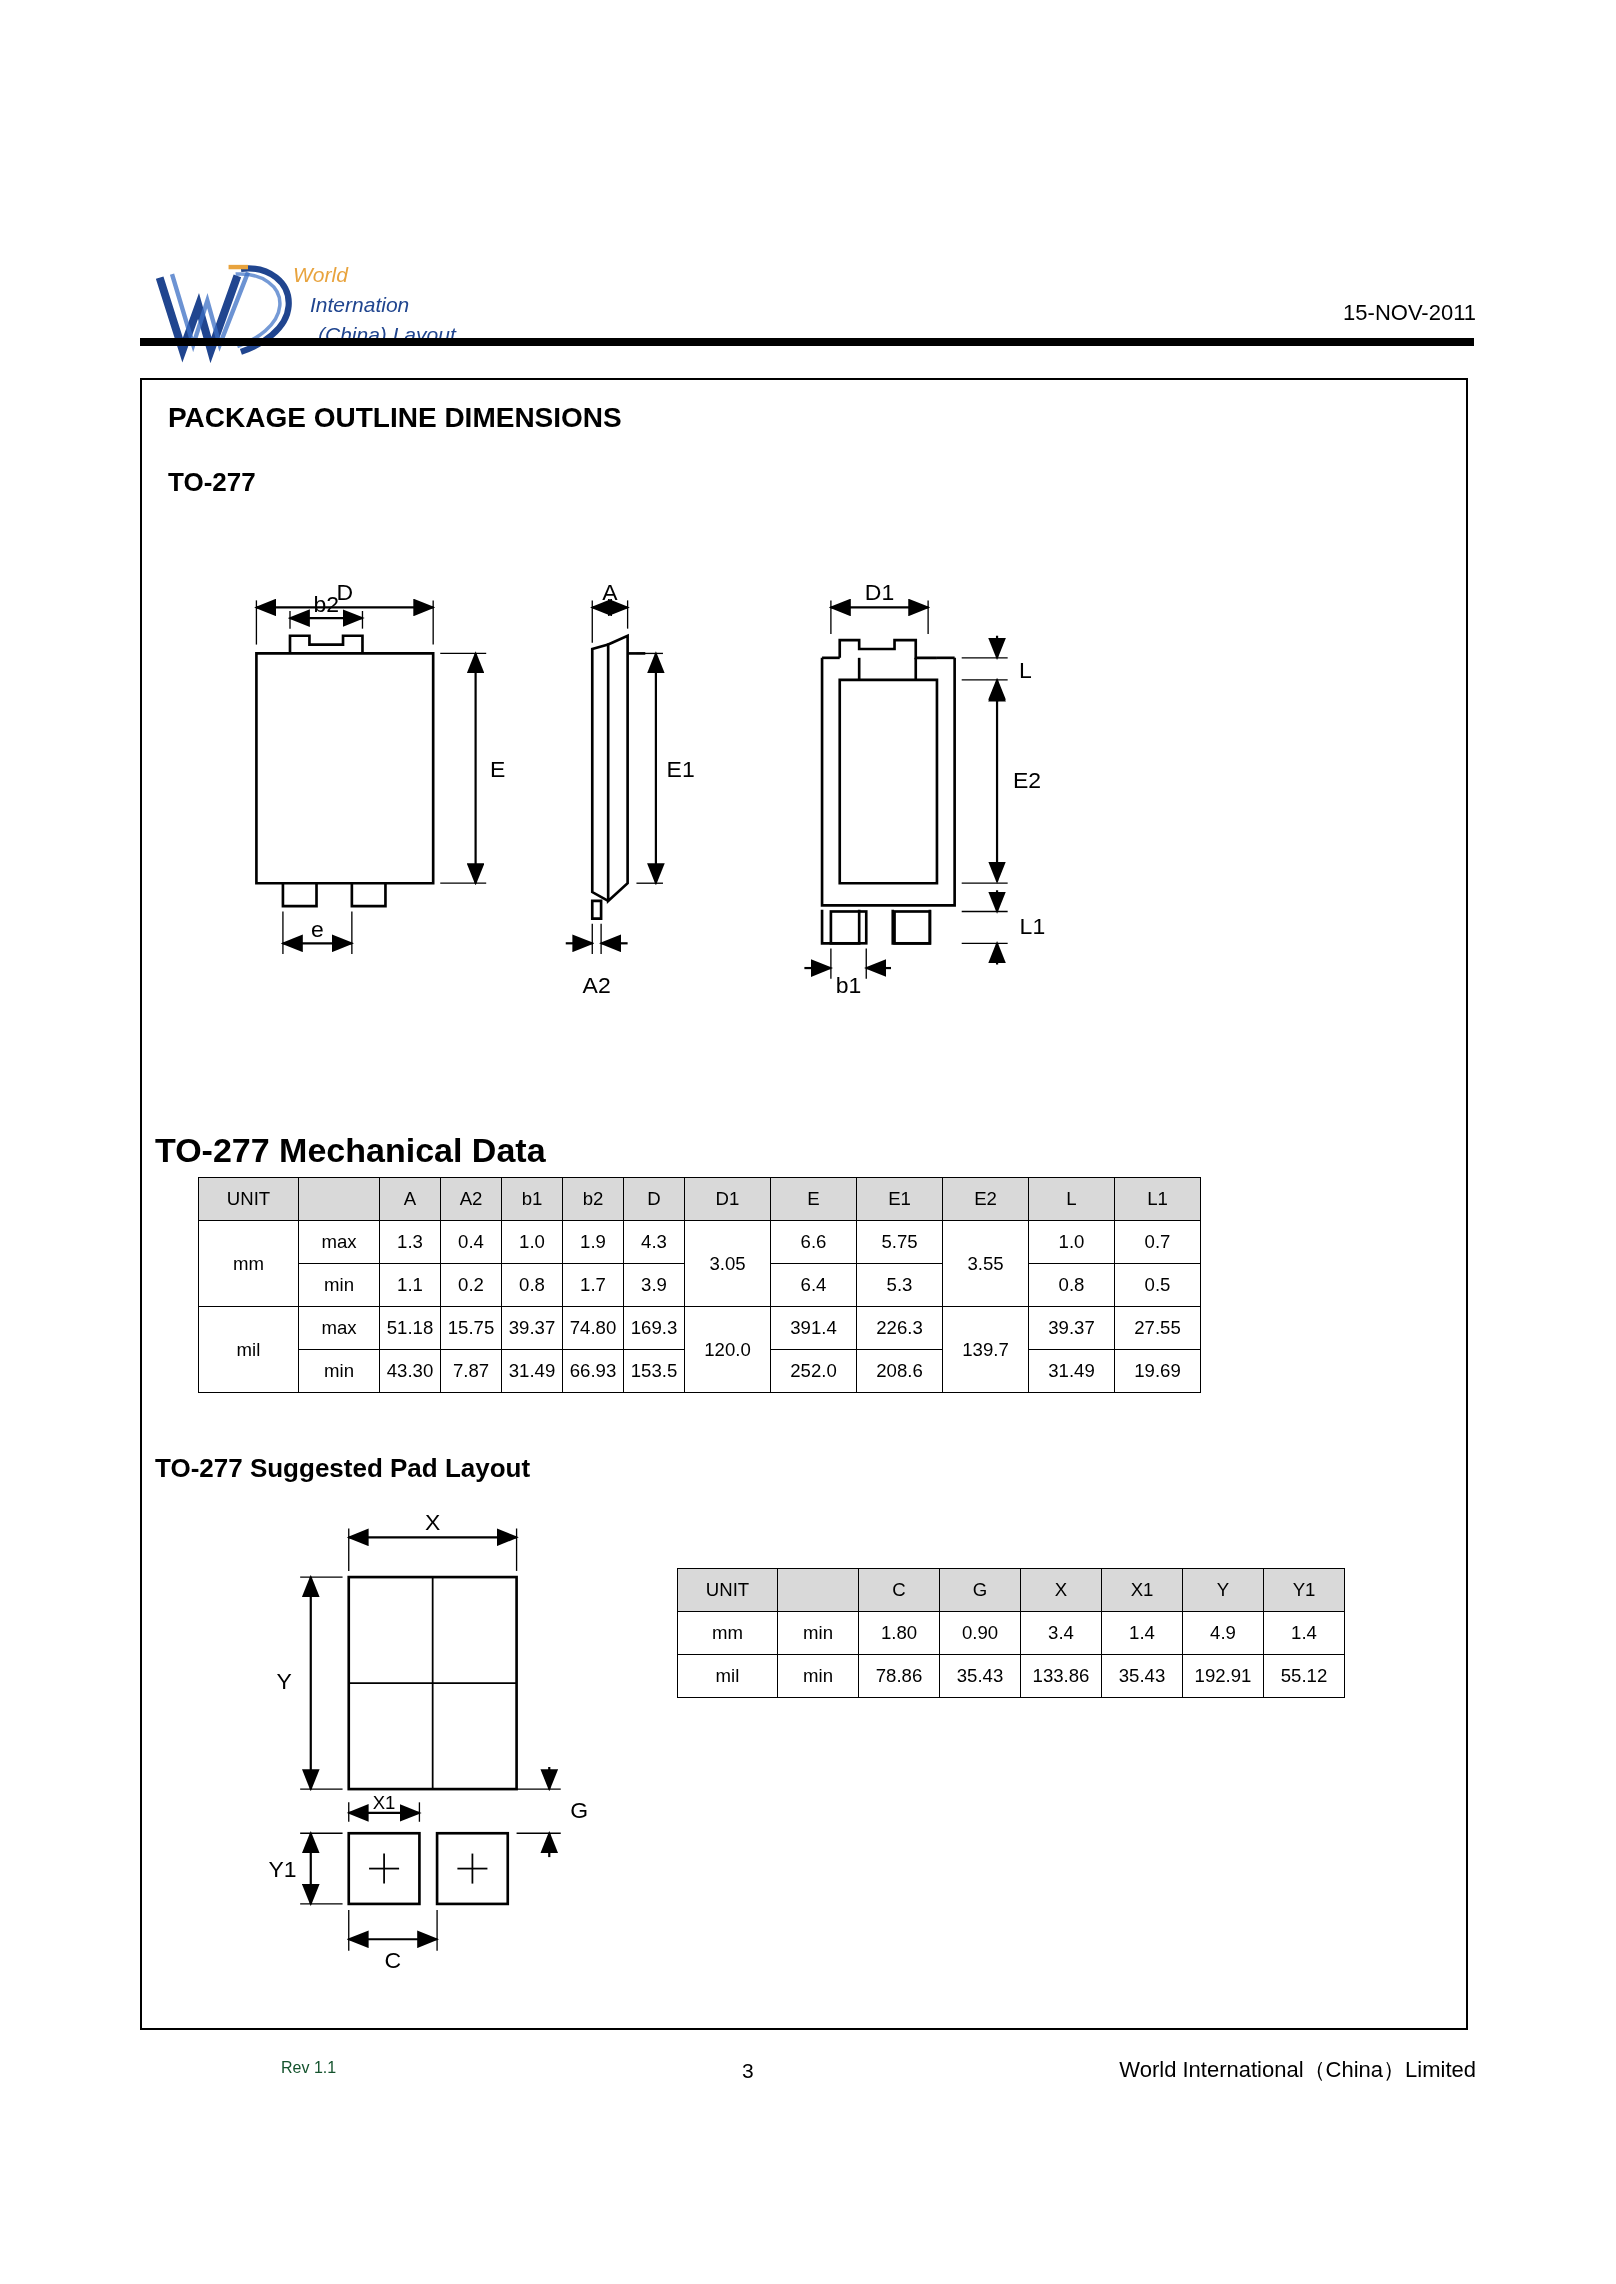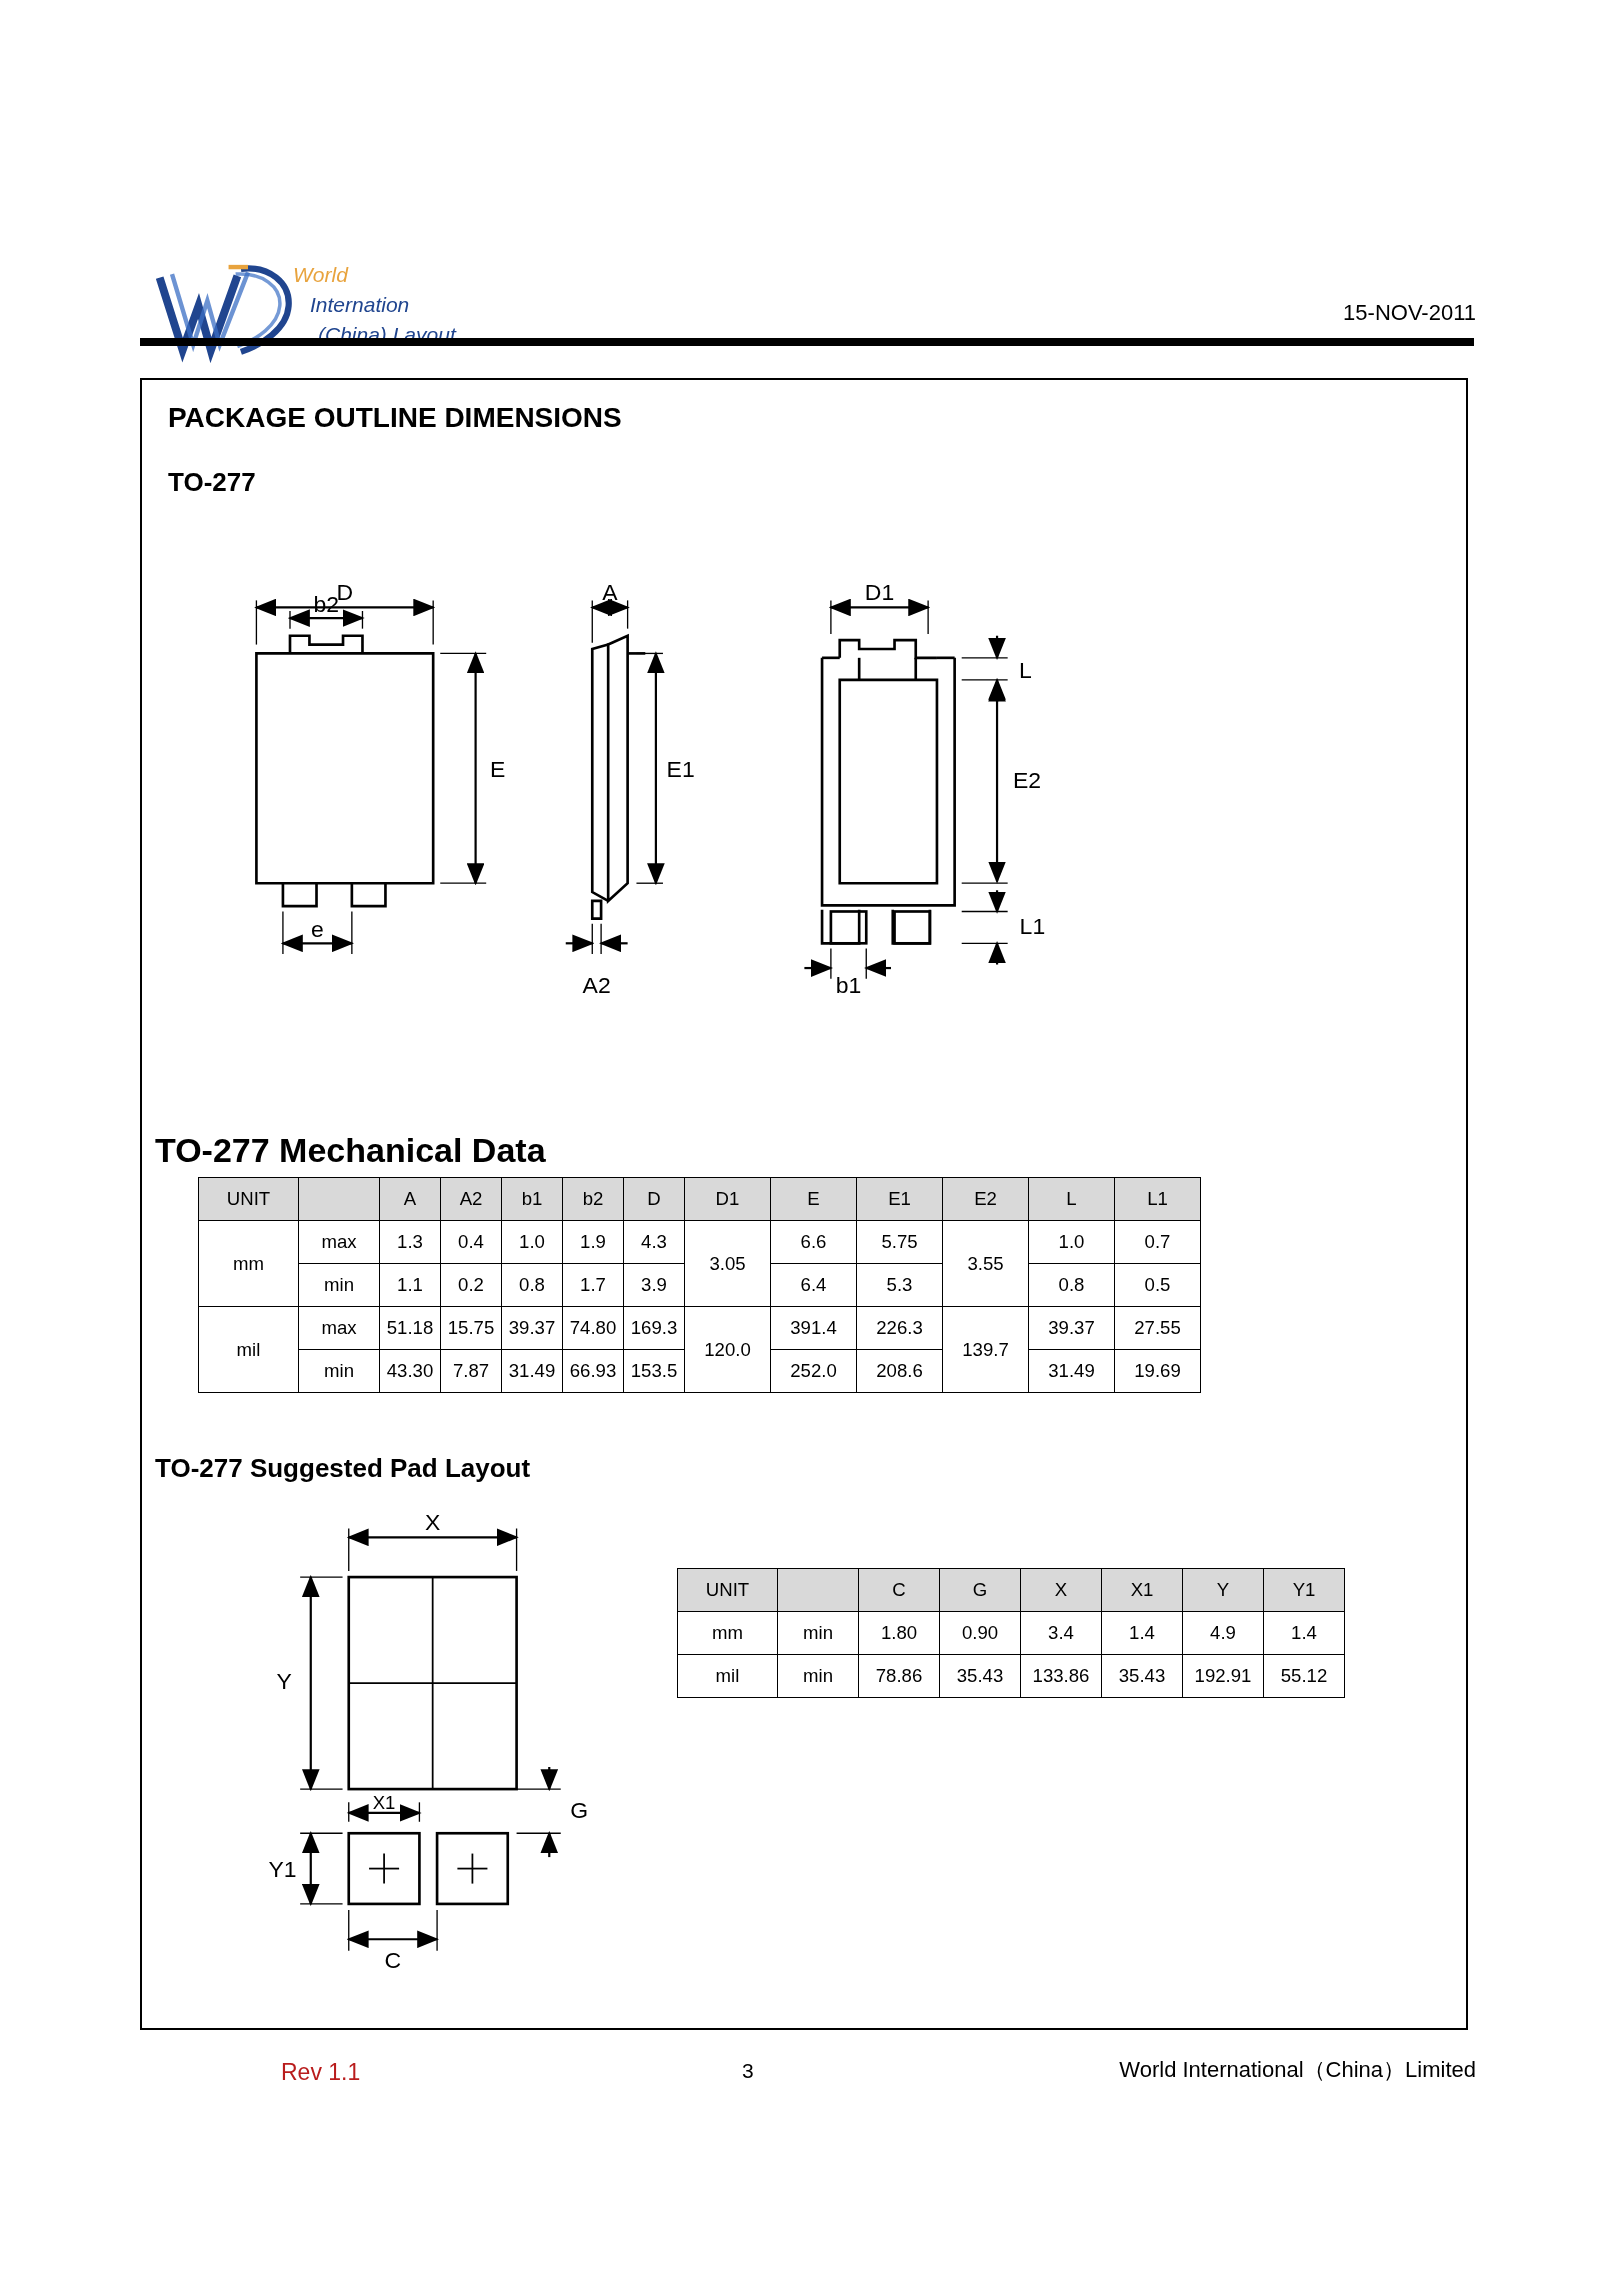--- a/index.html
+++ b/index.html
@@ -141,22 +141,22 @@
   #pad-table { left: 654px; top: 1568px; font-size: 18.6px; }
   #pad-table td { width: 80px; }
   #pad-table td.c-unit { width: 99px; }
   #pad-table td.c-mm { width: 80px; }
 
   
   .footer-left {
     position: absolute;
     left: 281px;
     top: 2059px;
-    font-size: 23px;
-    color: #b91c1c;
+    font-size: 16px;
+    color: #14532d;
   }
   .footer-center {
     position: absolute;
     left: 742px;
     top: 2059px;
     font-size: 21px;
   }
   .footer-right {
     position: absolute;
     right: 140px;

